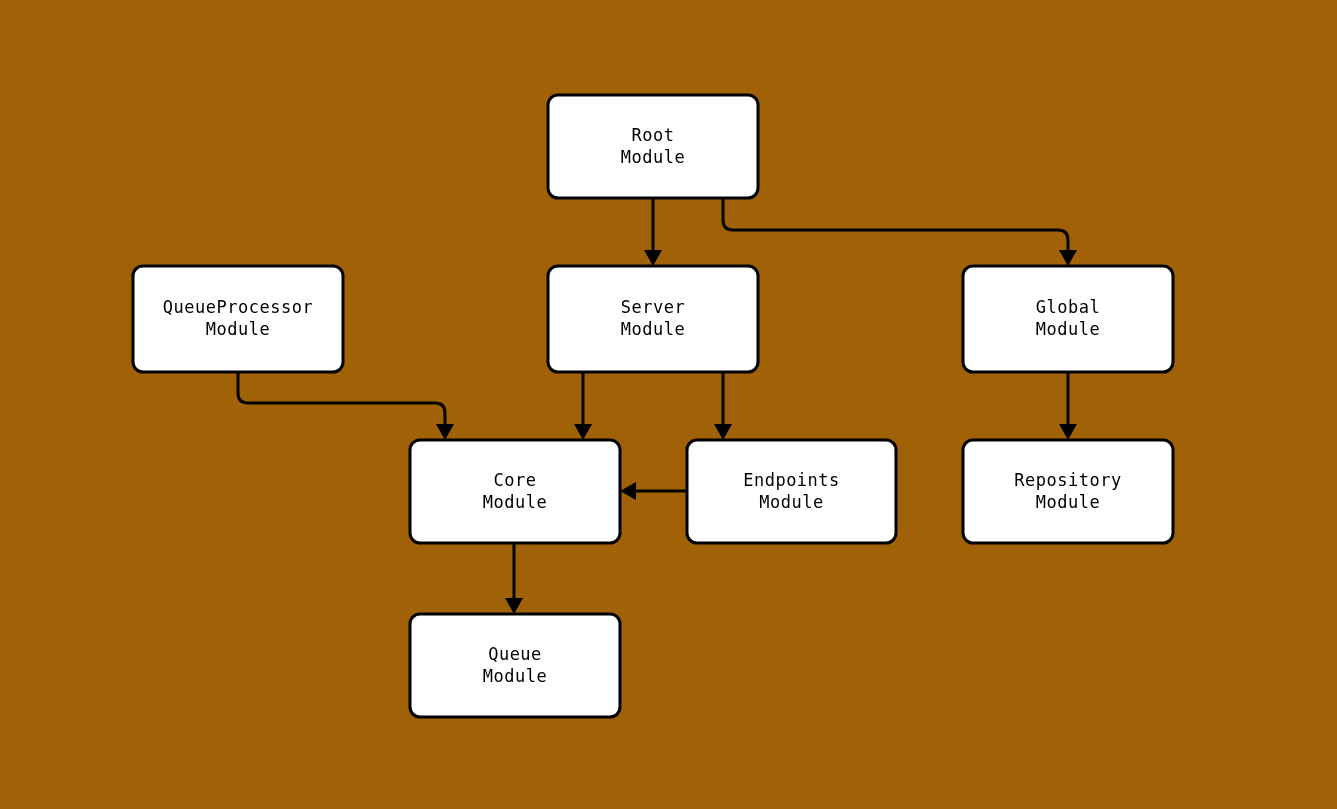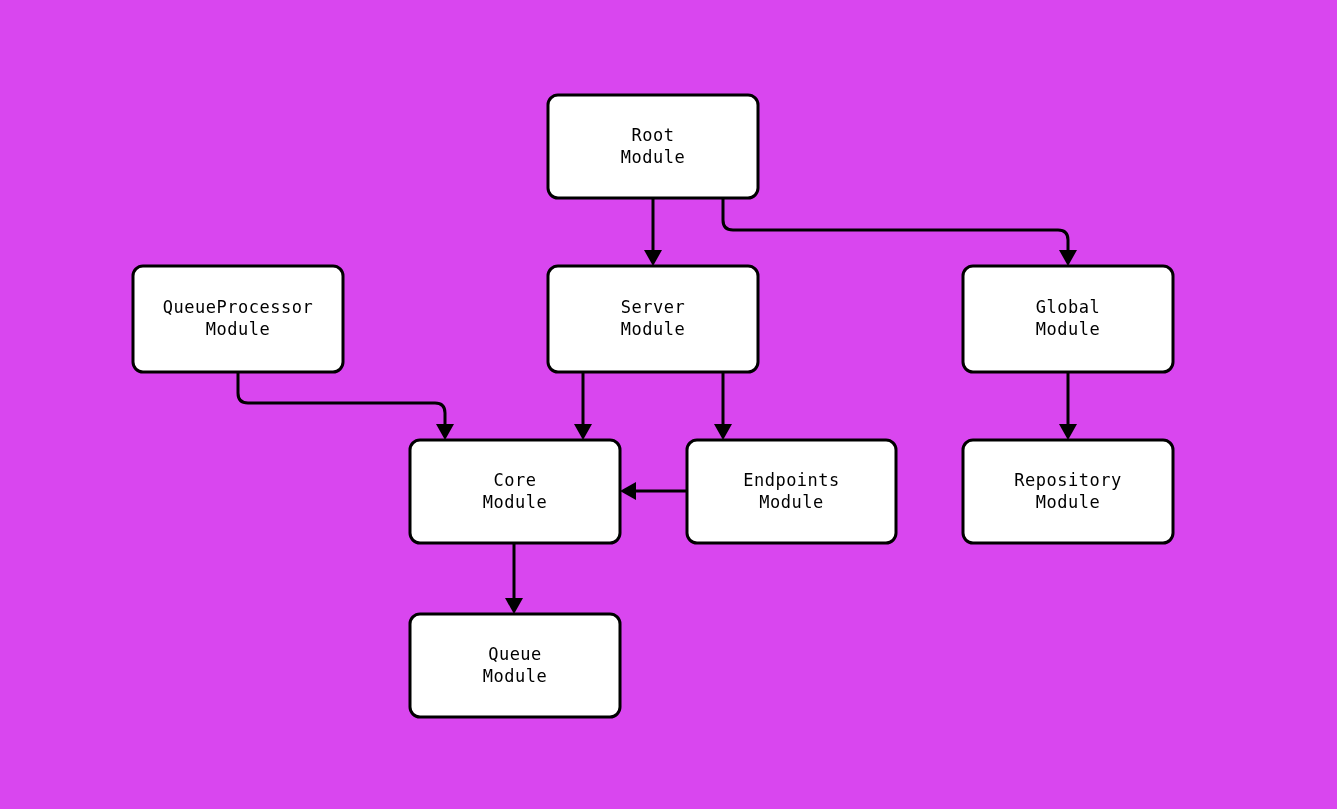--- a/index.html
+++ b/index.html
@@ -11,21 +11,21 @@
   body {
     width: 1337px;
     height: 809px;
     font-family: "DejaVu Sans Mono", "Liberation Mono", monospace;
     overflow: hidden;
   }
   #diagram-root {
     position: relative;
     width: 1337px;
     height: 809px;
-    background: #d946ef;
+    background: #a16207;
   }
   svg#diagram-canvas {
     display: block;
     width: 1337px;
     height: 809px;
   }
   .node-box {
     fill: #ffffff;
     stroke: #000000;
     stroke-width: 3;

